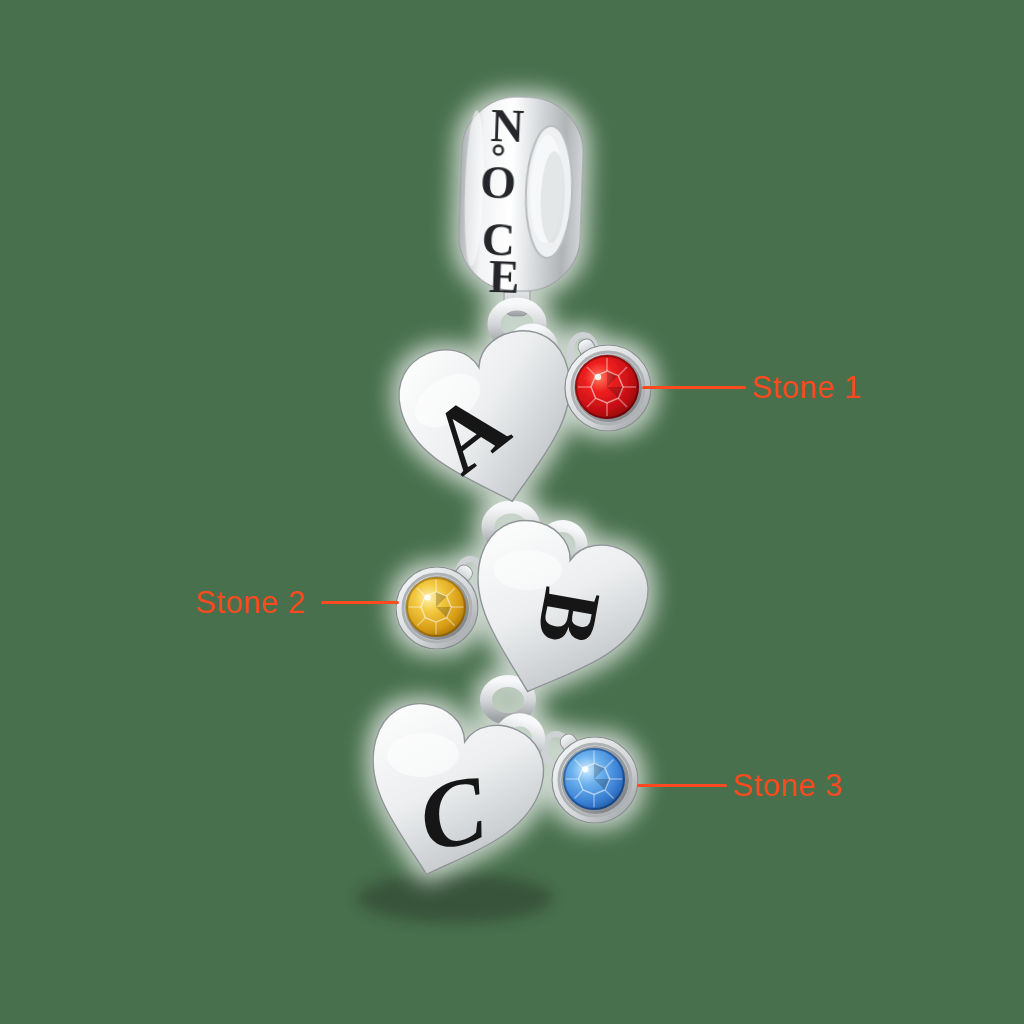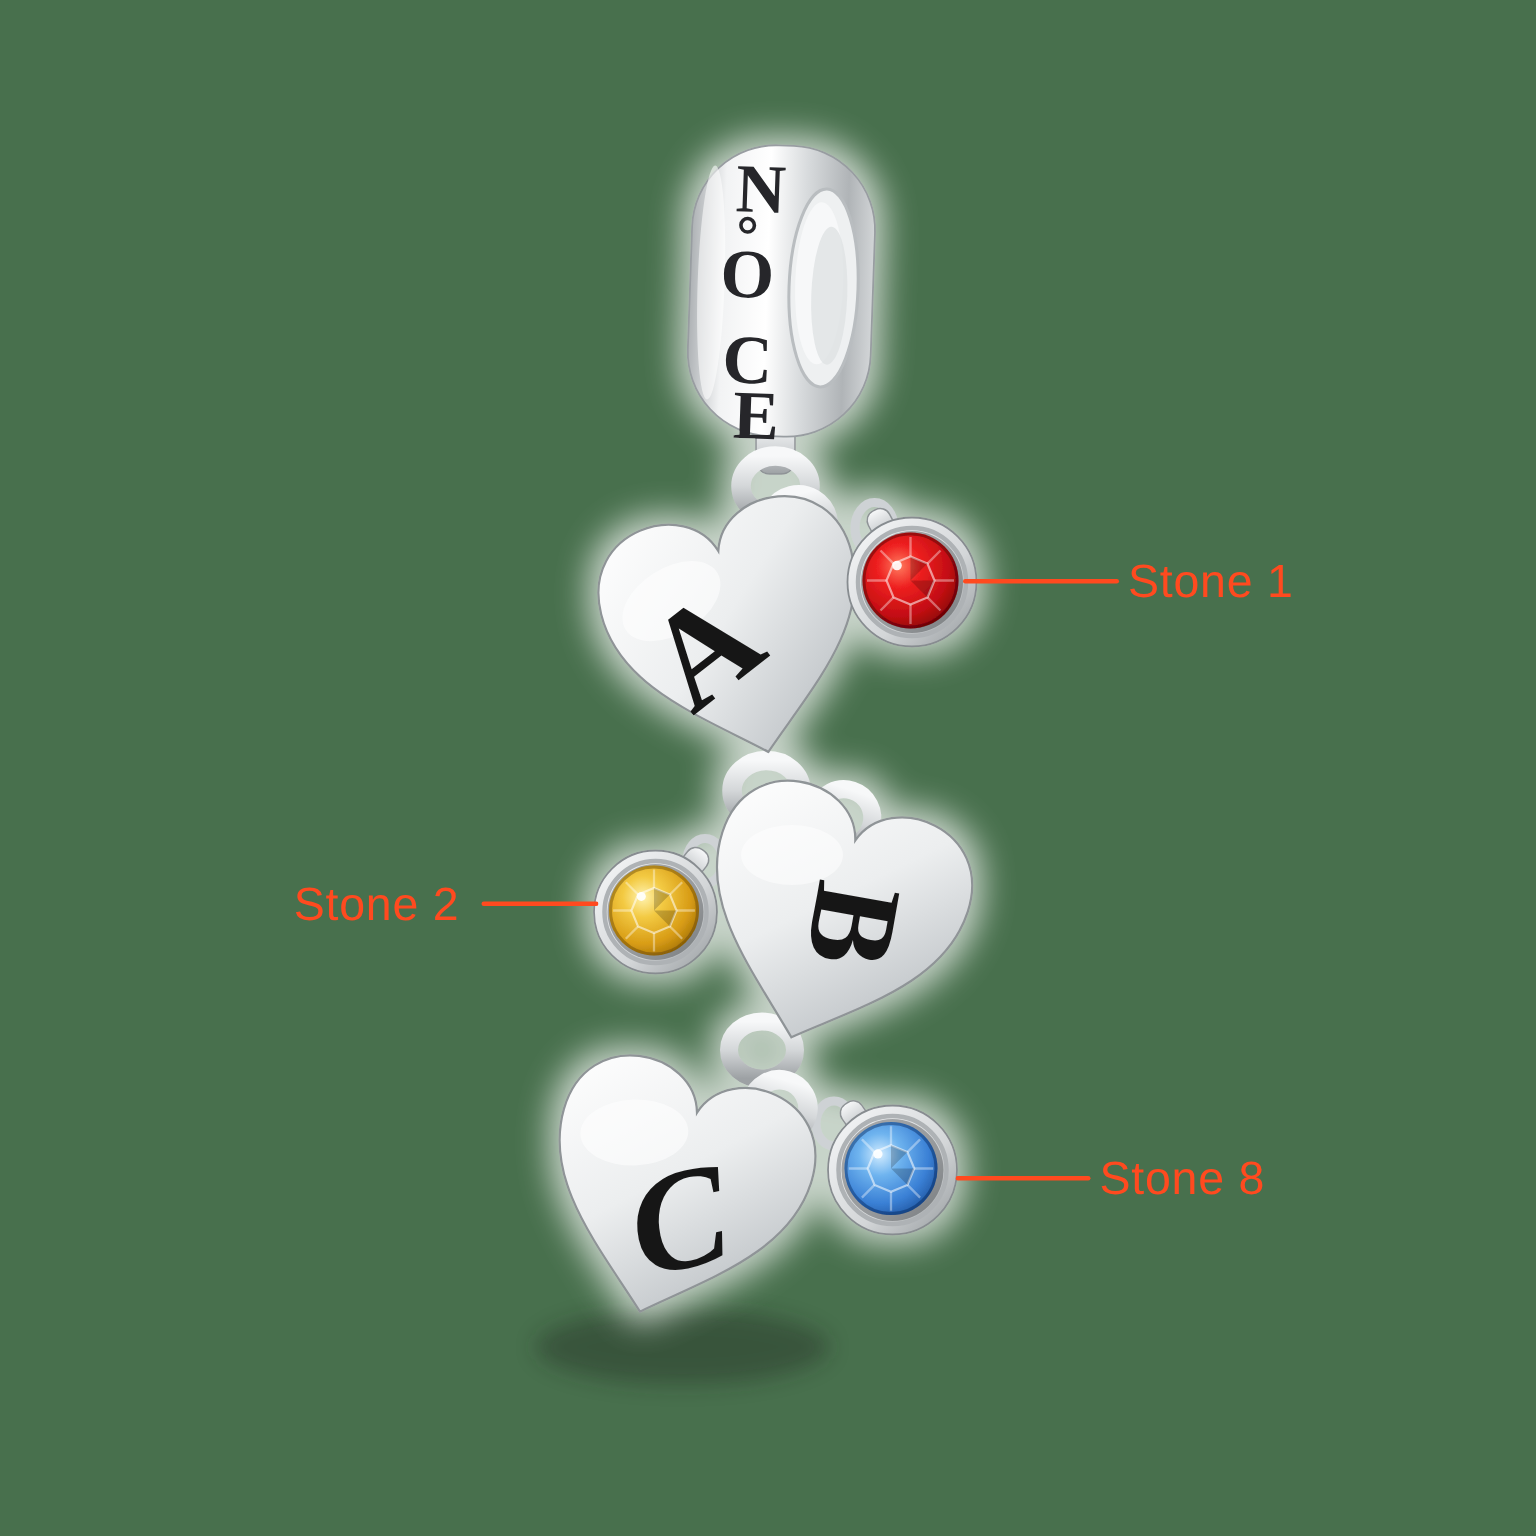--- a/index.html
+++ b/index.html
@@ -197,15 +197,15 @@
 
 </svg>
 
 <div class="callout-line line-1"></div>
 <div class="callout-label label-1">Stone 1</div>
 
 <div class="callout-label label-2">Stone 2</div>
 <div class="callout-line line-2"></div>
 
 <div class="callout-line line-3"></div>
-<div class="callout-label label-3">Stone 8</div>
+<div class="callout-label label-3">Stone 3</div>
 
 </div>
 
 </body></html>

